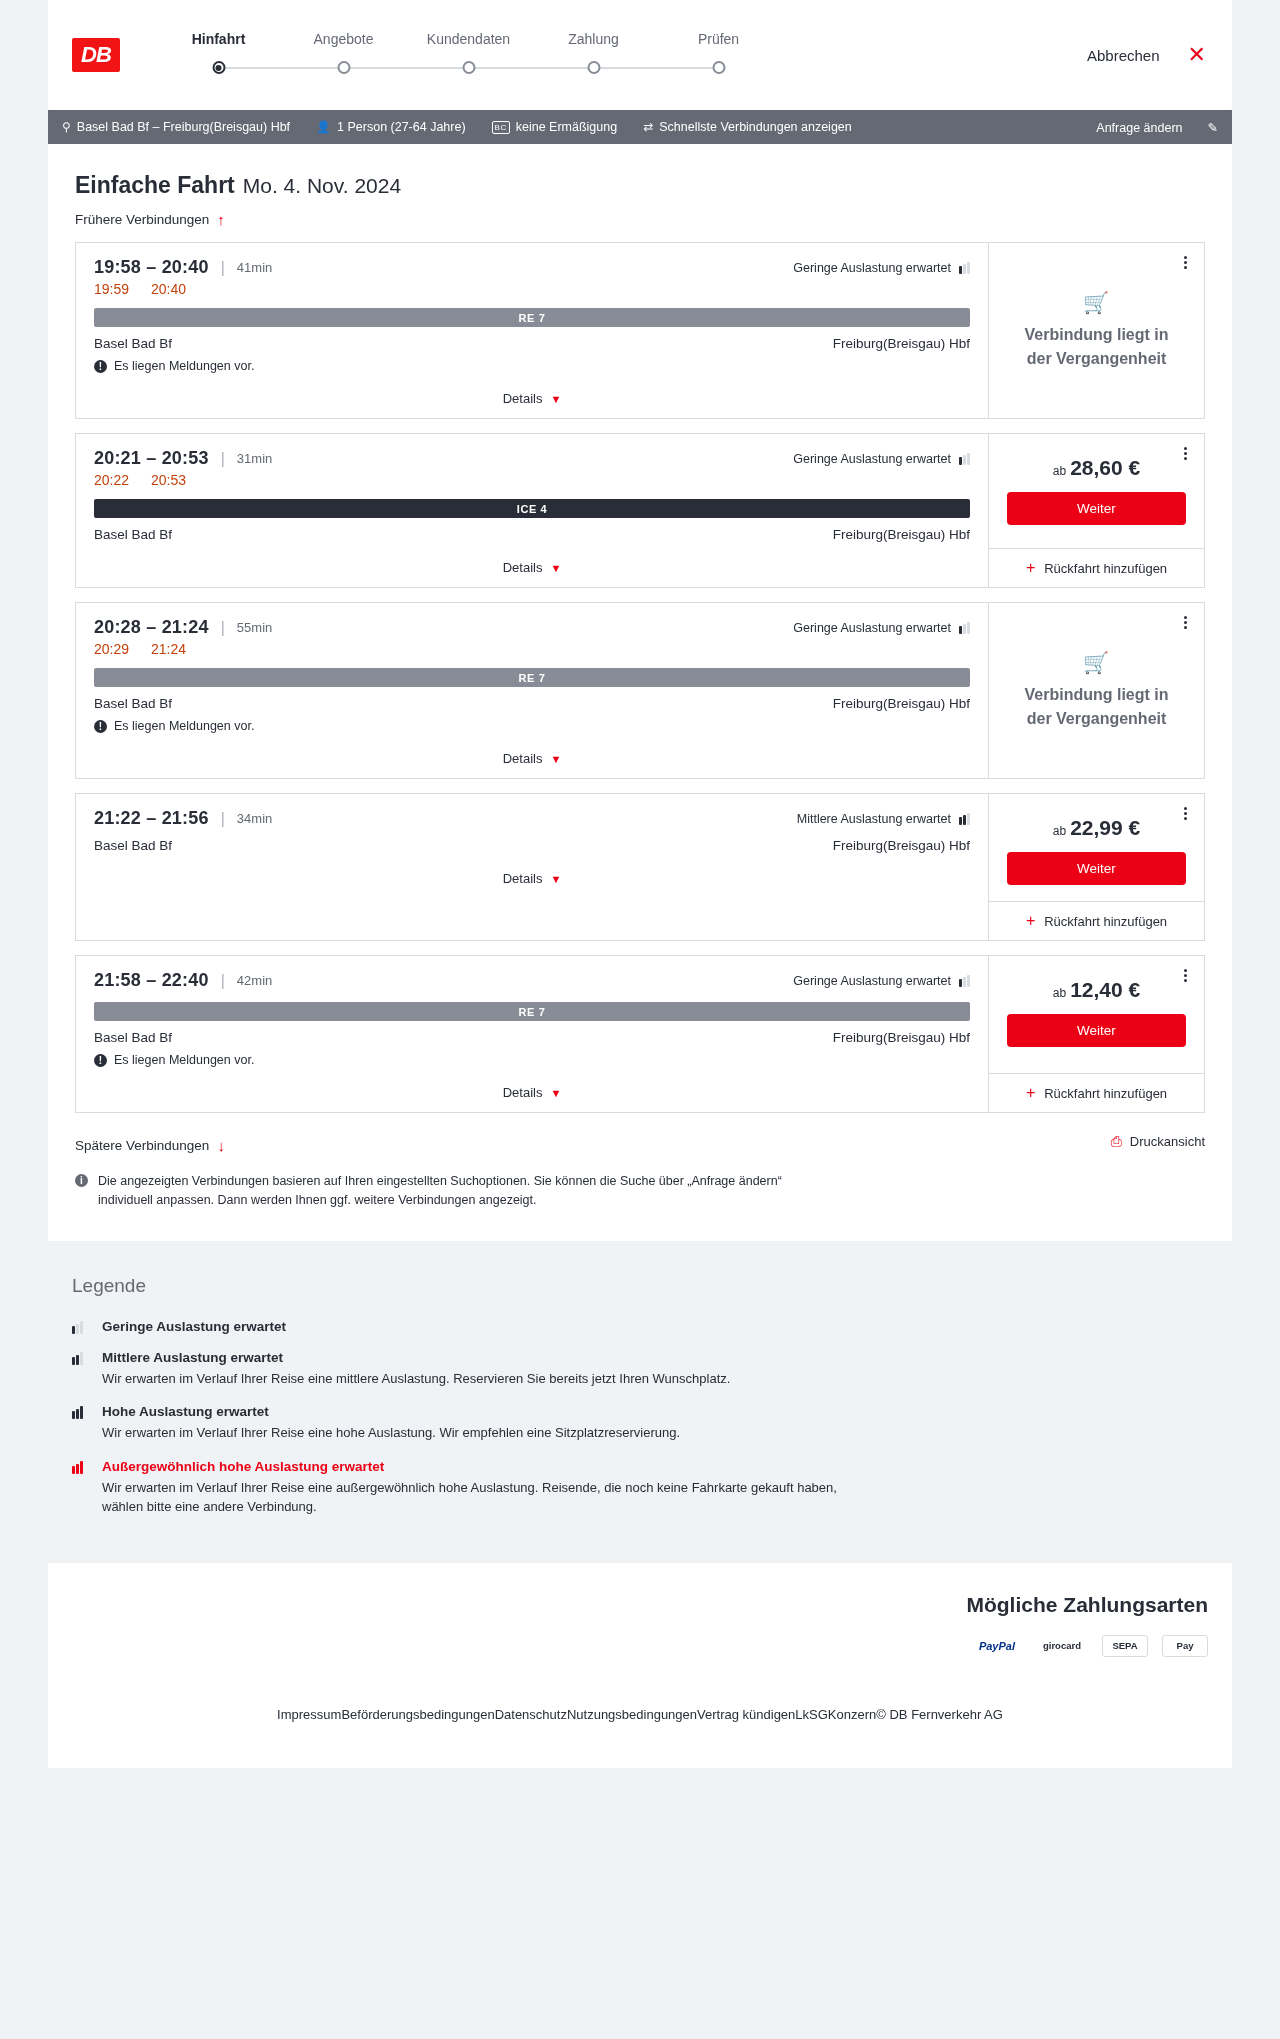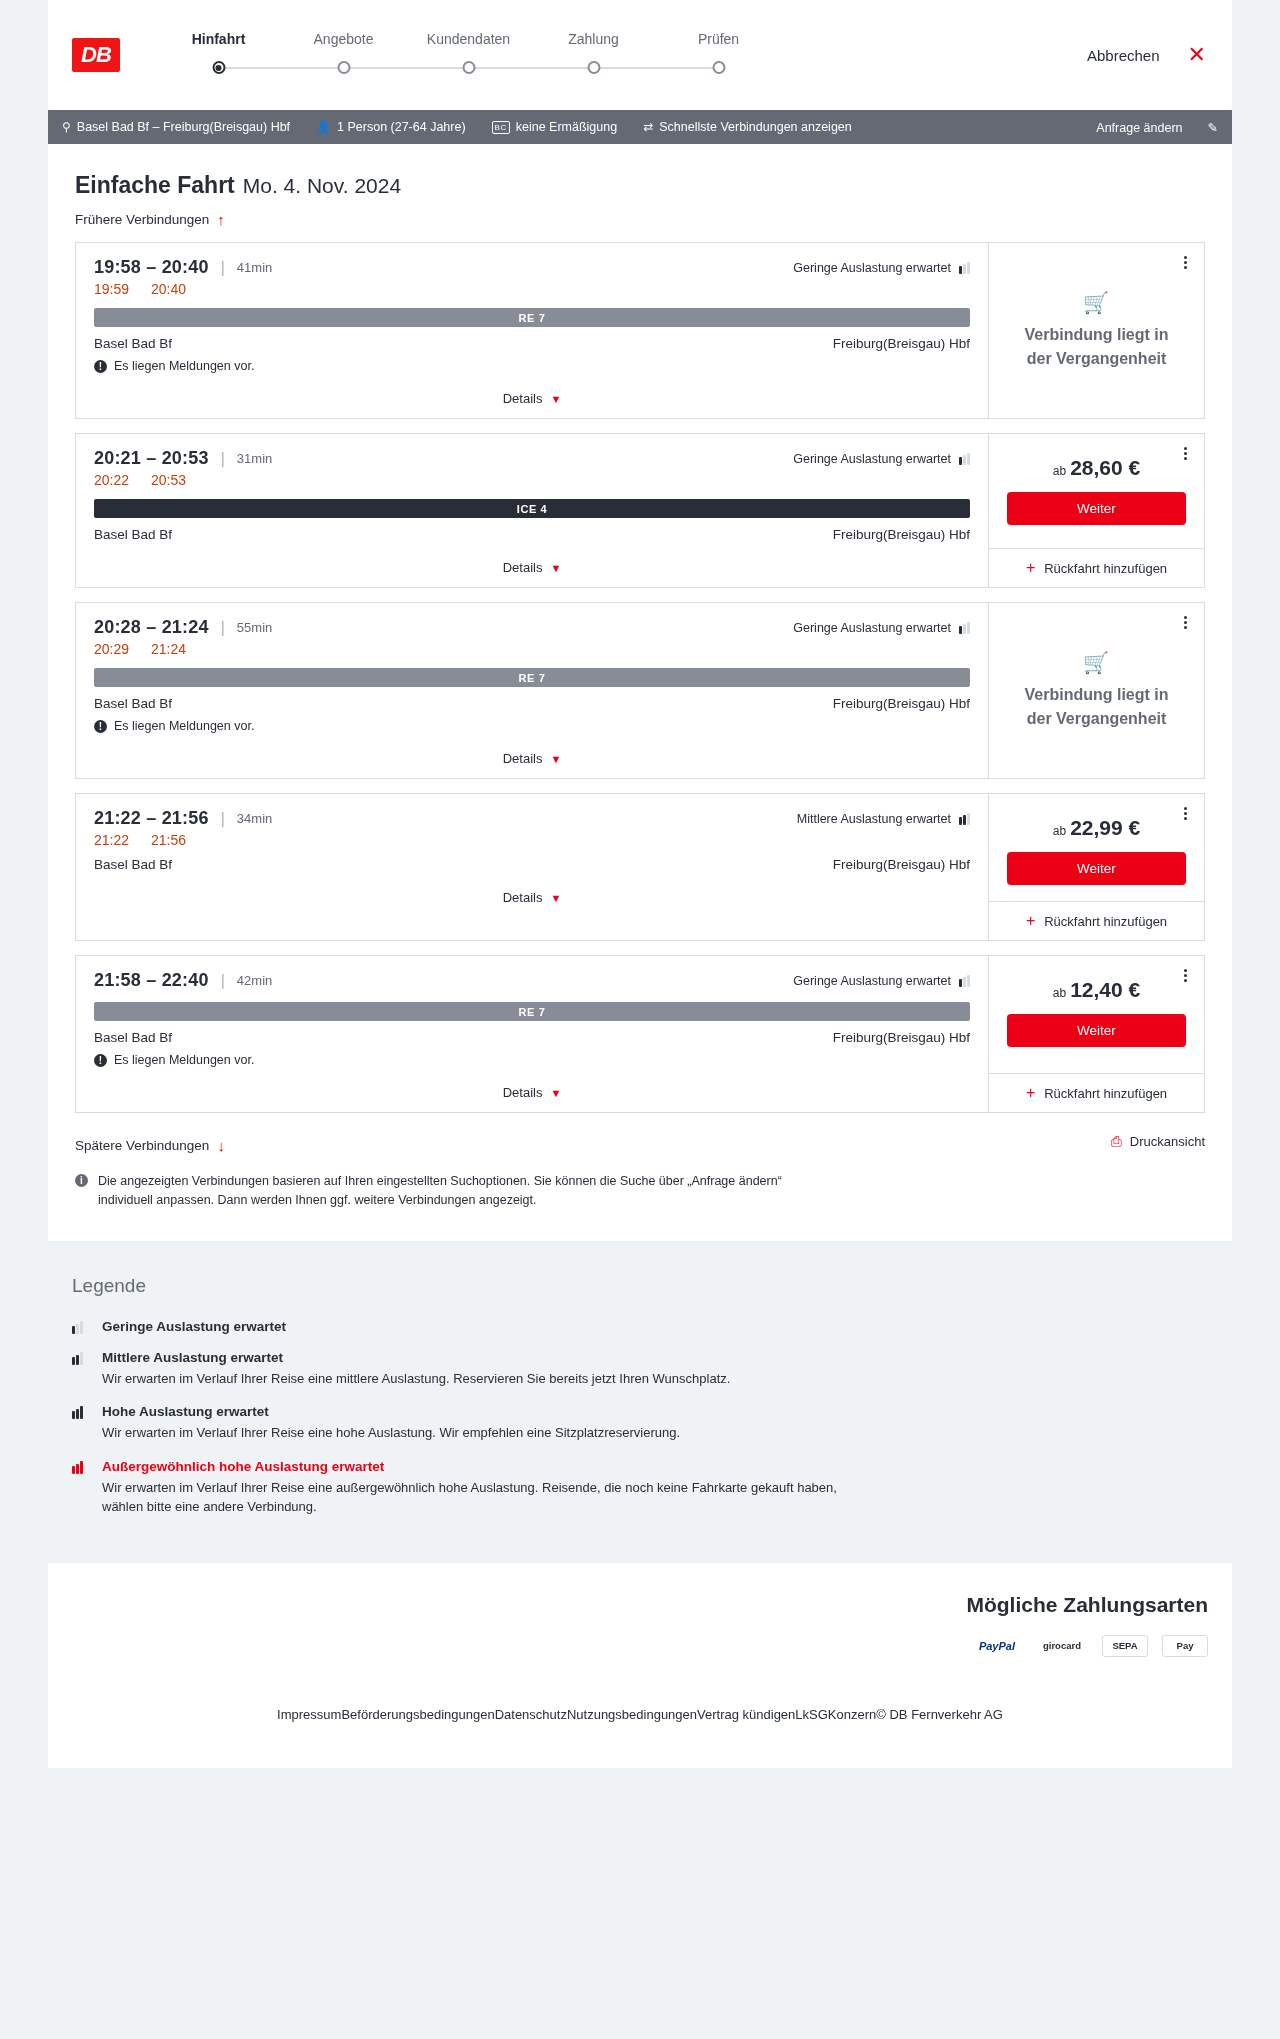--- a/index.html
+++ b/index.html
@@ -405,24 +405,20 @@
                 <span class="sep">|</span>
                 <span class="dur">34min</span>
                 <span class="occ">
                   <span>Mittlere Auslastung erwartet</span>
                   <span class="occ-icon">
                     <i class="f"></i>
                     <i class="f"></i>
                     <i class=""></i>
                   </span>
                 </span>
-              </div>
-              <div class="realtimes">
-                <span>21:22</span>
-                <span>21:56</span>
               </div>
               <div class="stations">
                 <span>Basel Bad Bf</span>
                 <span>Freiburg(Breisgau) Hbf</span>
               </div>
               <div class="details">
                 <span>Details</span>
                 <span class="chev">▼</span>
               </div>
             </div>

